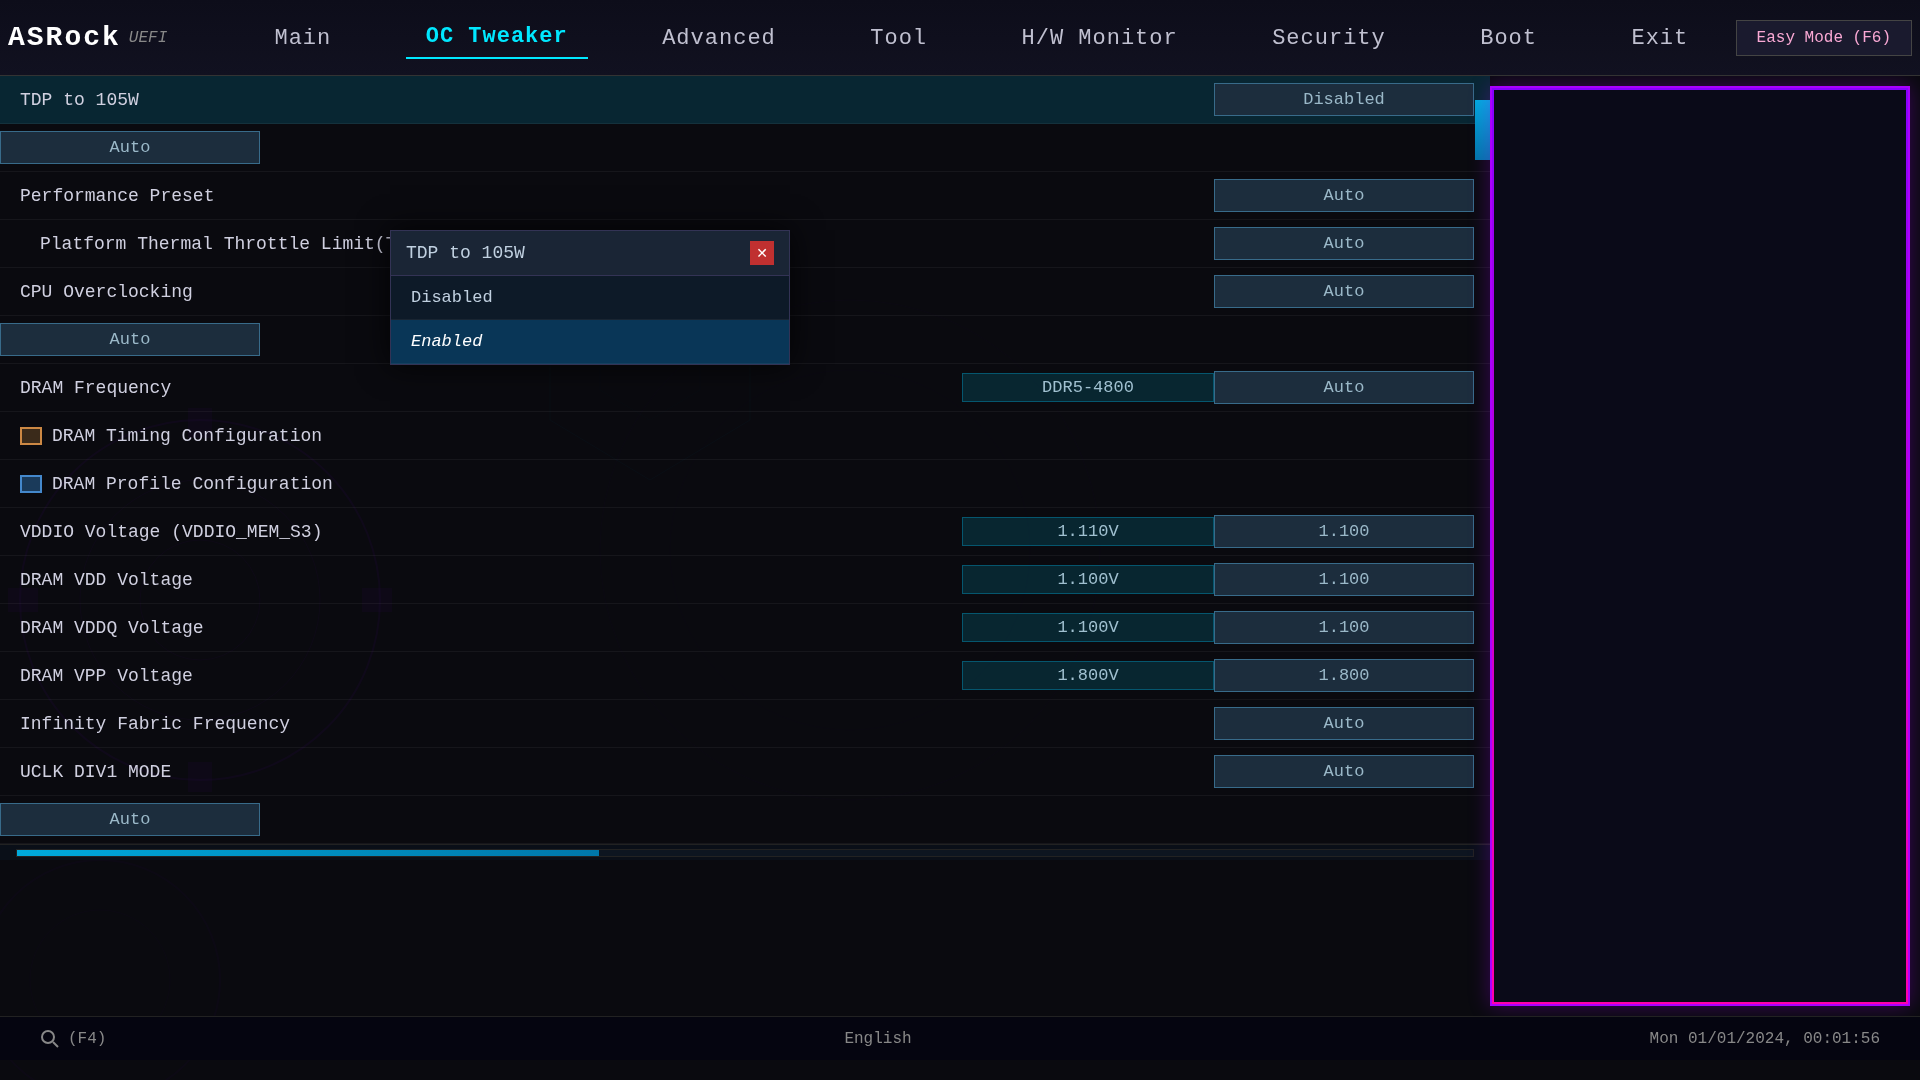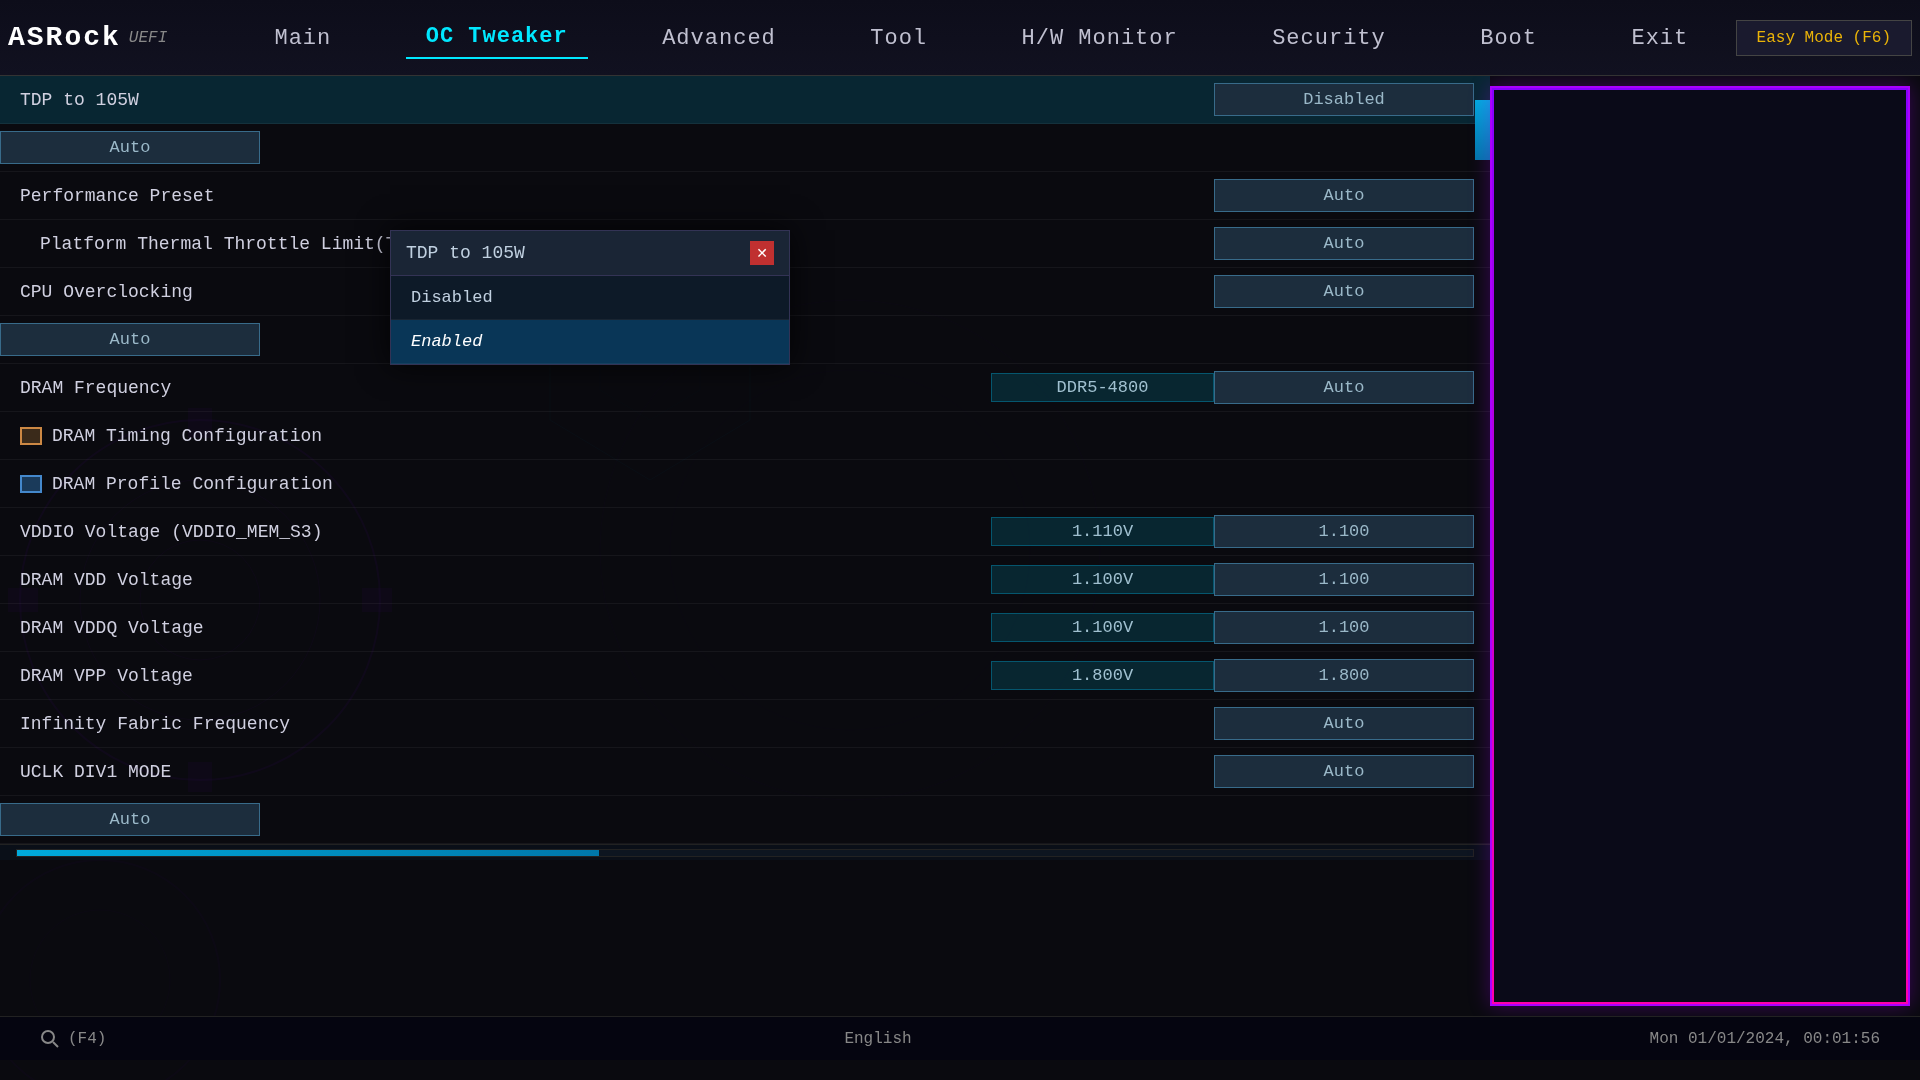--- a/index.html
+++ b/index.html
@@ -68,21 +68,21 @@
       letter-spacing: 1px;
     }
     .nav-item.active {
       color: #00e8ff;
       border-bottom: 2px solid #00e8ff;
       font-weight: bold;
     }
     .easy-mode-btn {
       background: #1a1a2e;
       border: 1px solid #444;
-      color: #eab308;
+      color: #f9a8d4;
       font-size: 16px;
       padding: 8px 20px;
       cursor: pointer;
       font-family: inherit;
     }
 
     
     .main-content {
       position: relative;
       z-index: 5;
@@ -118,21 +118,21 @@
     }
     .setting-label.indented {
       padding-left: 40px;
     }
     .setting-label.icon-label {
       display: flex;
       align-items: center;
       gap: 10px;
     }
     .setting-value {
-      width: 223px;
+      width: 252px;
       background: #1a2a3a;
       border: 1px solid rgba(0,200,255,0.3);
       color: #a0c0d0;
       font-size: 17px;
       text-align: center;
       padding: 4px 10px;
       font-family: inherit;
     }
     .setting-value.teal-bg {
       background: rgba(0, 150, 180, 0.2);

